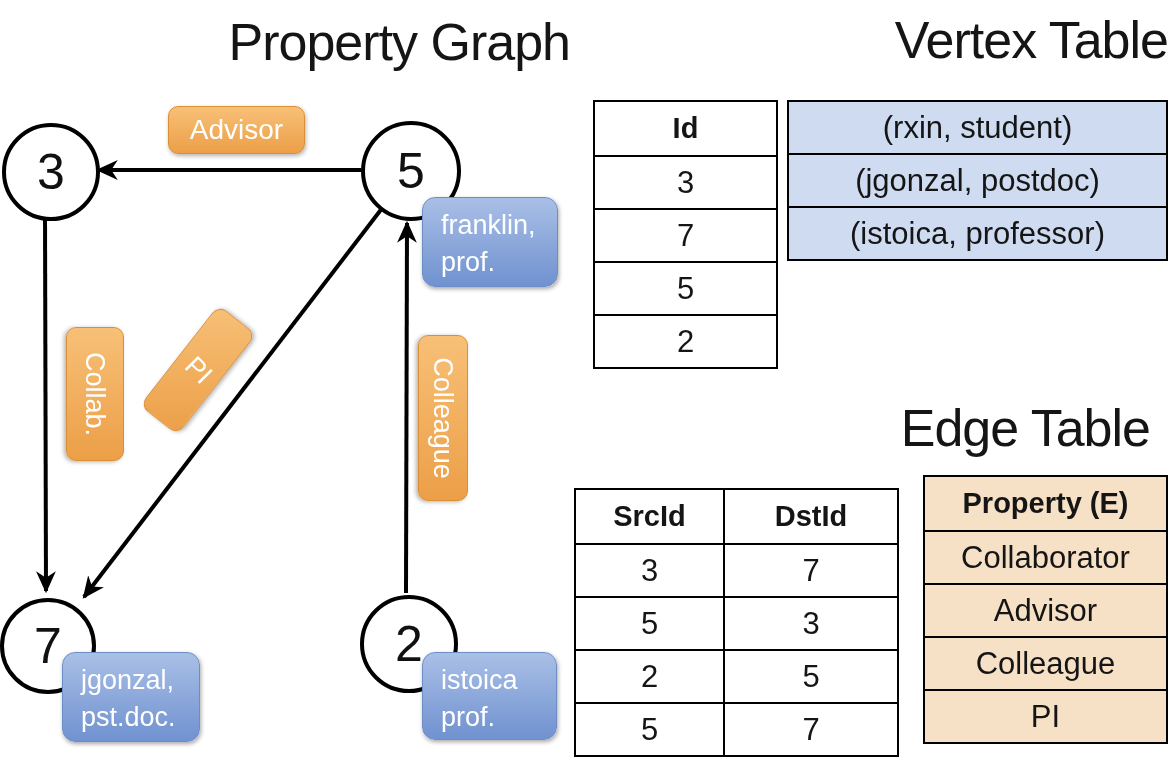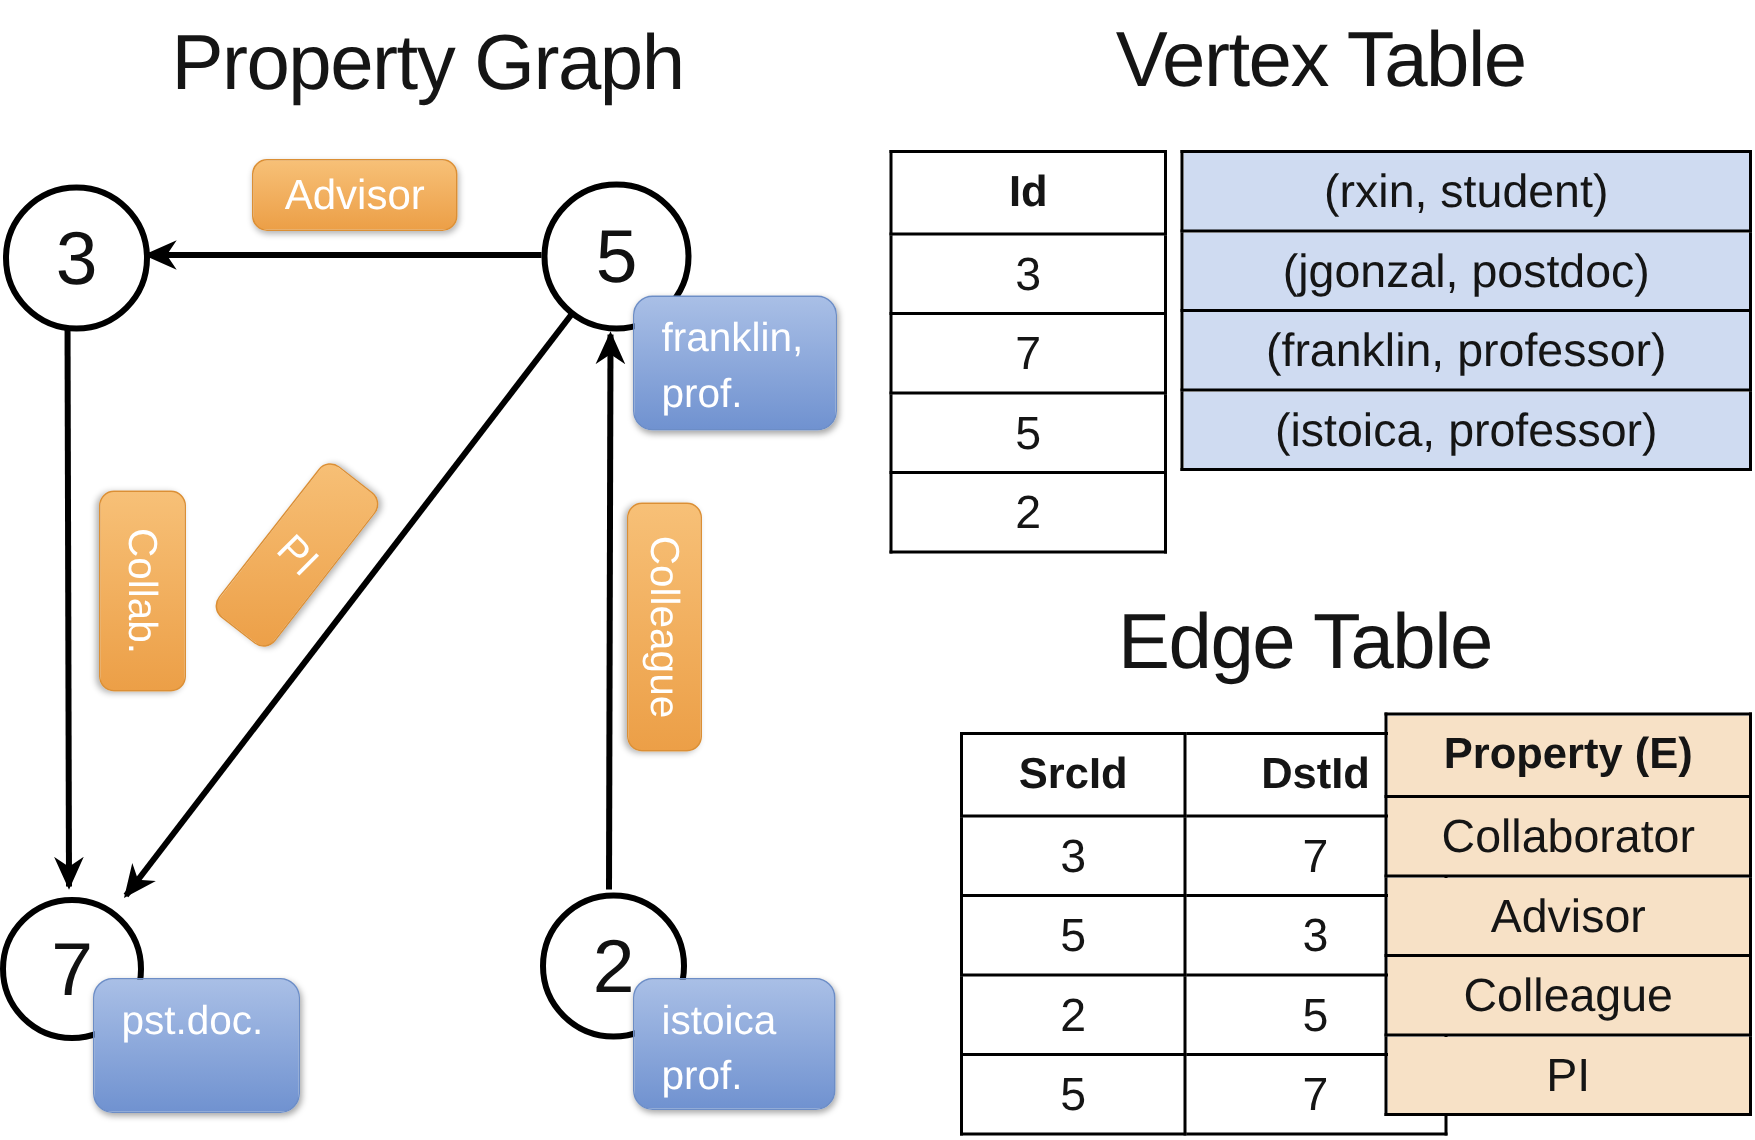--- a/index.html
+++ b/index.html
@@ -1,21 +1,21 @@
 <!DOCTYPE html>
 <html><head>
 <meta charset="utf-8">
 <style>
   html,body { margin:0; padding:0; background:#fff; }
   #stage {
     position:relative; width:1170px; height:760px; background:#ffffff;
     font-family:"Liberation Sans", sans-serif; color:#111; overflow:hidden;
   }
   .title {
-    position:absolute; text-align:center; font-size:52px; font-weight:400;
+    position:absolute; text-align:right; font-size:52px; font-weight:400;
     color:#151515; letter-spacing:-1px; white-space:nowrap;
   }
   
   .vcircle {
     position:absolute; background:#fff; border:4px solid #000; border-radius:50%;
     display:flex; align-items:center; justify-content:center;
     font-size:50px; color:#111; z-index:3;
   }
   .vlabel {
     position:absolute; z-index:4; border-radius:13px; color:#fff;
@@ -77,20 +77,21 @@
   </div>
   <div class="vcircle" style="left:360px; top:595px; width:90px; height:90px;">
     <span>2</span>
   </div>
 
   <div class="vlabel" style="left:422px; top:185px; width:136px; height:90px;margin-top:12px;">
     <span>franklin,</span>
     <span>prof.</span>
   </div>
   <div class="vlabel" style="left:62px;  top:652px; width:138px; height:90px;">
+    <span>jgonzal,</span>
     <span>pst.doc.</span>
   </div>
   <div class="vlabel" style="left:422px; top:652px; width:135px; height:88px;">
     <span>istoica</span>
     <span>prof.</span>
   </div>
 
   <div class="elabel" style="left:168px; top:106px; width:137px; height:48px; font-size:28px;">
     <span>Advisor</span>
   </div>
@@ -130,32 +131,29 @@
   <div class="tblwrap" style="left:787px; top:100px;">
     <table class="t bg-blue" style="width:381px;">
       <tbody>
       <tr>
             <td>(rxin, student)</td>
           </tr>
       <tr>
             <td>(jgonzal, postdoc)</td>
           </tr>
       <tr>
-            <td>(franklin, professor)</td>
-          </tr>
-      <tr>
             <td>(istoica, professor)</td>
           </tr>
     </tbody>
       </table>
   </div>
 
   <div class="title" style="left:590px; top:398px; width:560px;">Edge Table</div>
 
-  <div class="tblwrap" style="left:624px; top:488px;padding-left:16px;">
+  <div class="tblwrap" style="left:558px; top:488px;padding-left:16px;">
     <table class="t">
       <tbody>
           <tr>
         <th style="width:147px;">SrcId</th>
         <th style="width:172px;">DstId</th>
       </tr>
       <tr>
         <td>3</td>
         <td>7</td>
       </tr>

